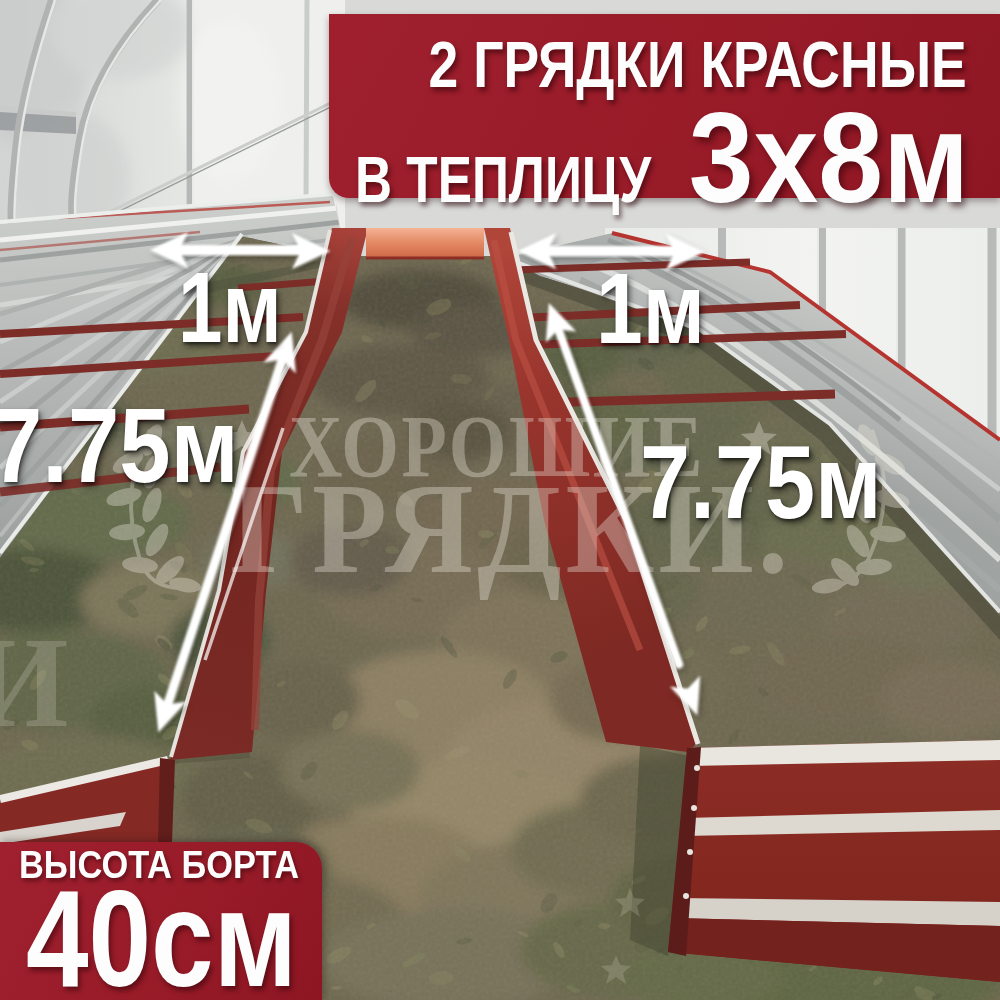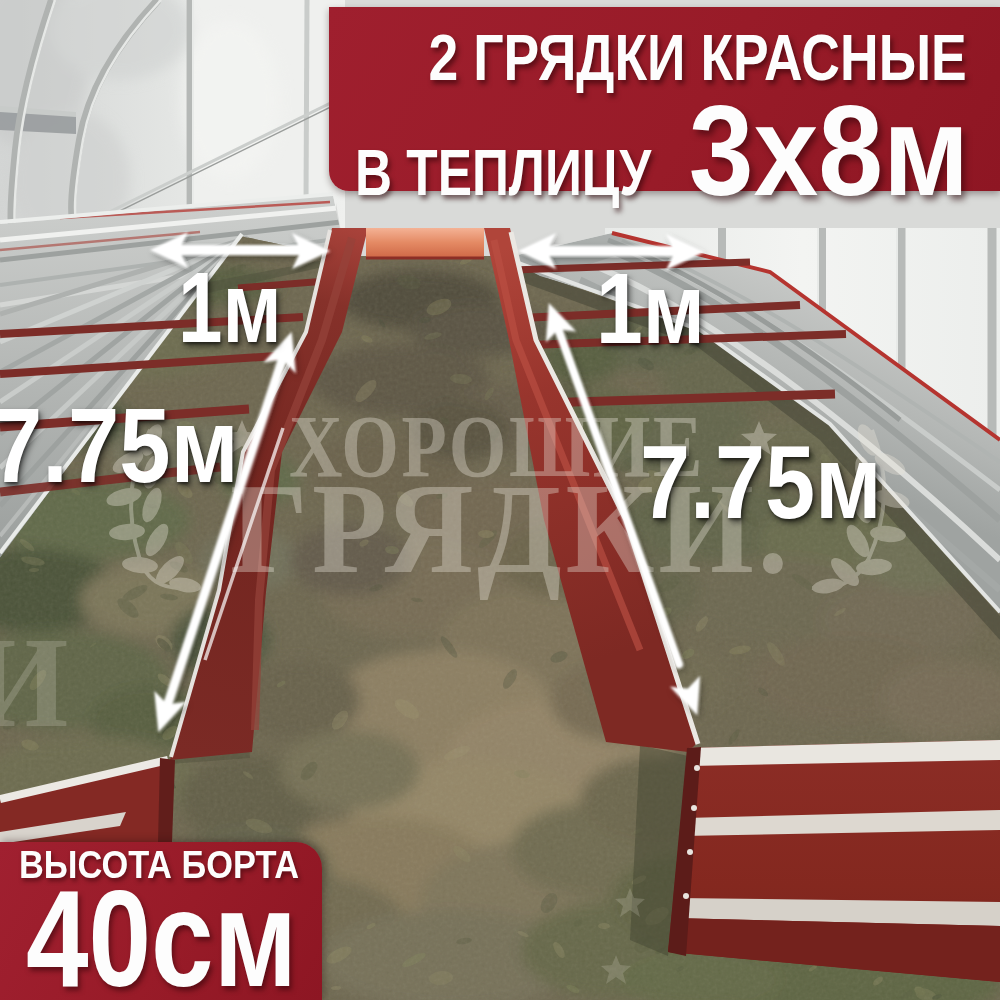--- a/index.html
+++ b/index.html
@@ -2,21 +2,21 @@
 <html><head>
 <meta charset="utf-8">
 <style>
   html,body{margin:0;padding:0;background:#fff;}
   .page{position:relative;width:1000px;height:1000px;overflow:hidden;
         font-family:"Liberation Sans",sans-serif;}
   .page svg{position:absolute;left:0;top:0;}
   .lab{position:absolute;color:#fff;font-weight:bold;line-height:1;
        text-shadow:3px 4px 7px rgba(0,0,0,.55),1px 2px 3px rgba(0,0,0,.4);
        transform-origin:left top;white-space:nowrap;}
-  .hdr{position:absolute;left:329px;top:7px;width:671px;height:184px;
+  .hdr{position:absolute;left:329px;top:14px;width:671px;height:184px;
        background:linear-gradient(120deg,#9f1f2e 0%,#981b28 55%,#8e1623 100%);
        border-radius:0 0 0 20px;box-shadow:0 3px 7px rgba(30,10,10,.35);}
   .hdr div{line-height:1;color:#fdfdfd;font-weight:bold;white-space:nowrap;position:absolute;}
   .hdr .l1{right:33px;top:18.7px;font-size:64px;
        transform:scaleX(0.836);transform-origin:right top;
        text-shadow:3px 4px 6px rgba(40,0,5,.55);}
   .hdr .l2{left:26px;top:132.9px;font-size:65px;
        transform:scaleX(0.79);transform-origin:left top;
        text-shadow:3px 4px 6px rgba(40,0,5,.55);}
   .hdr .l3{right:31px;top:80.4px;font-size:128px;

